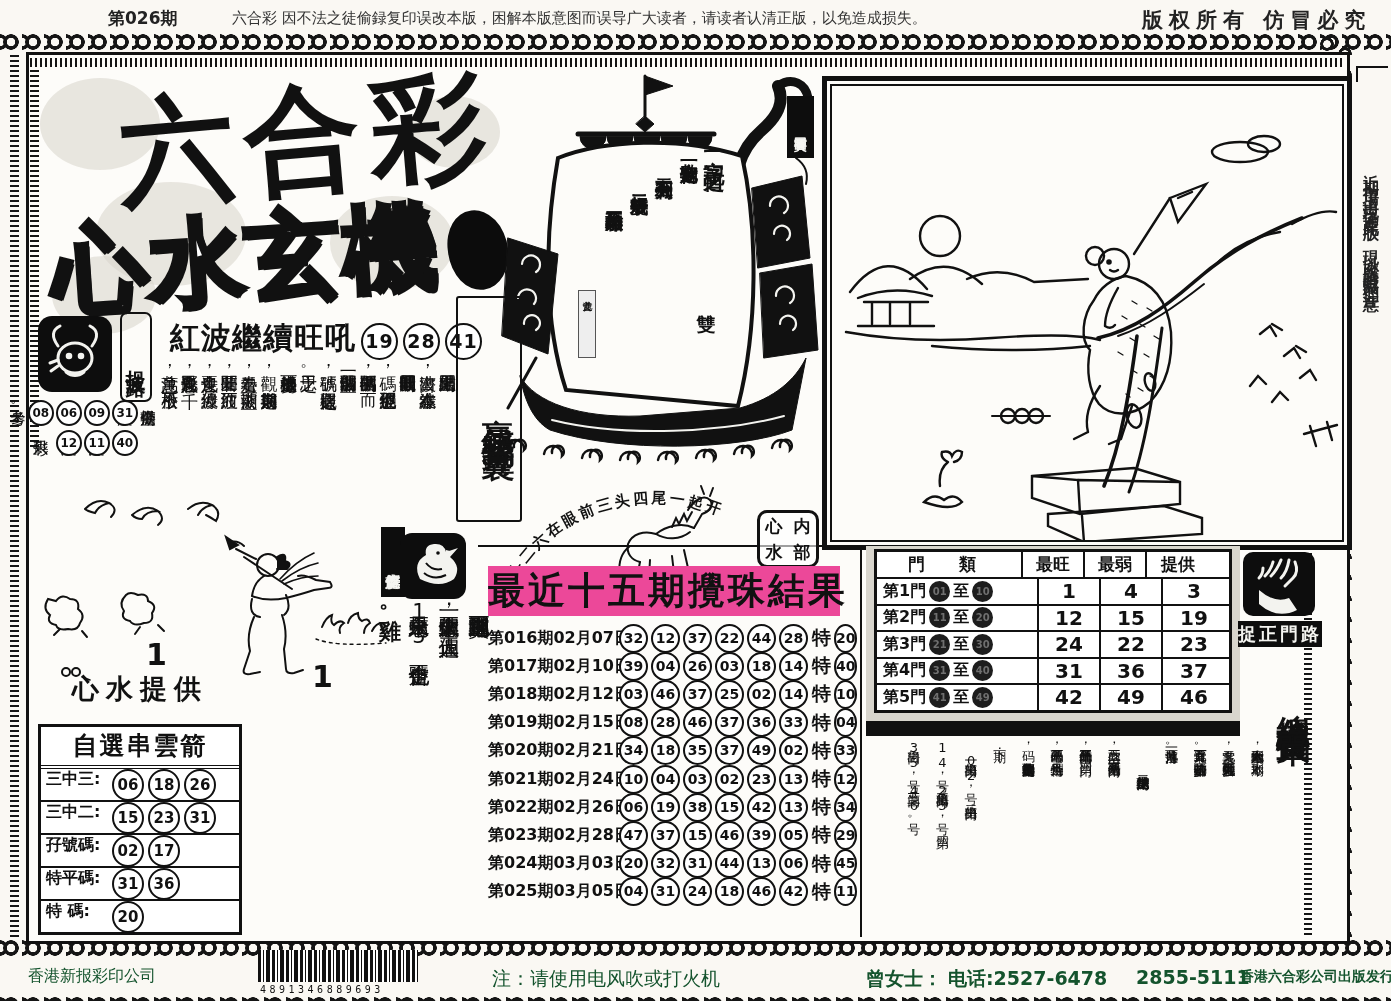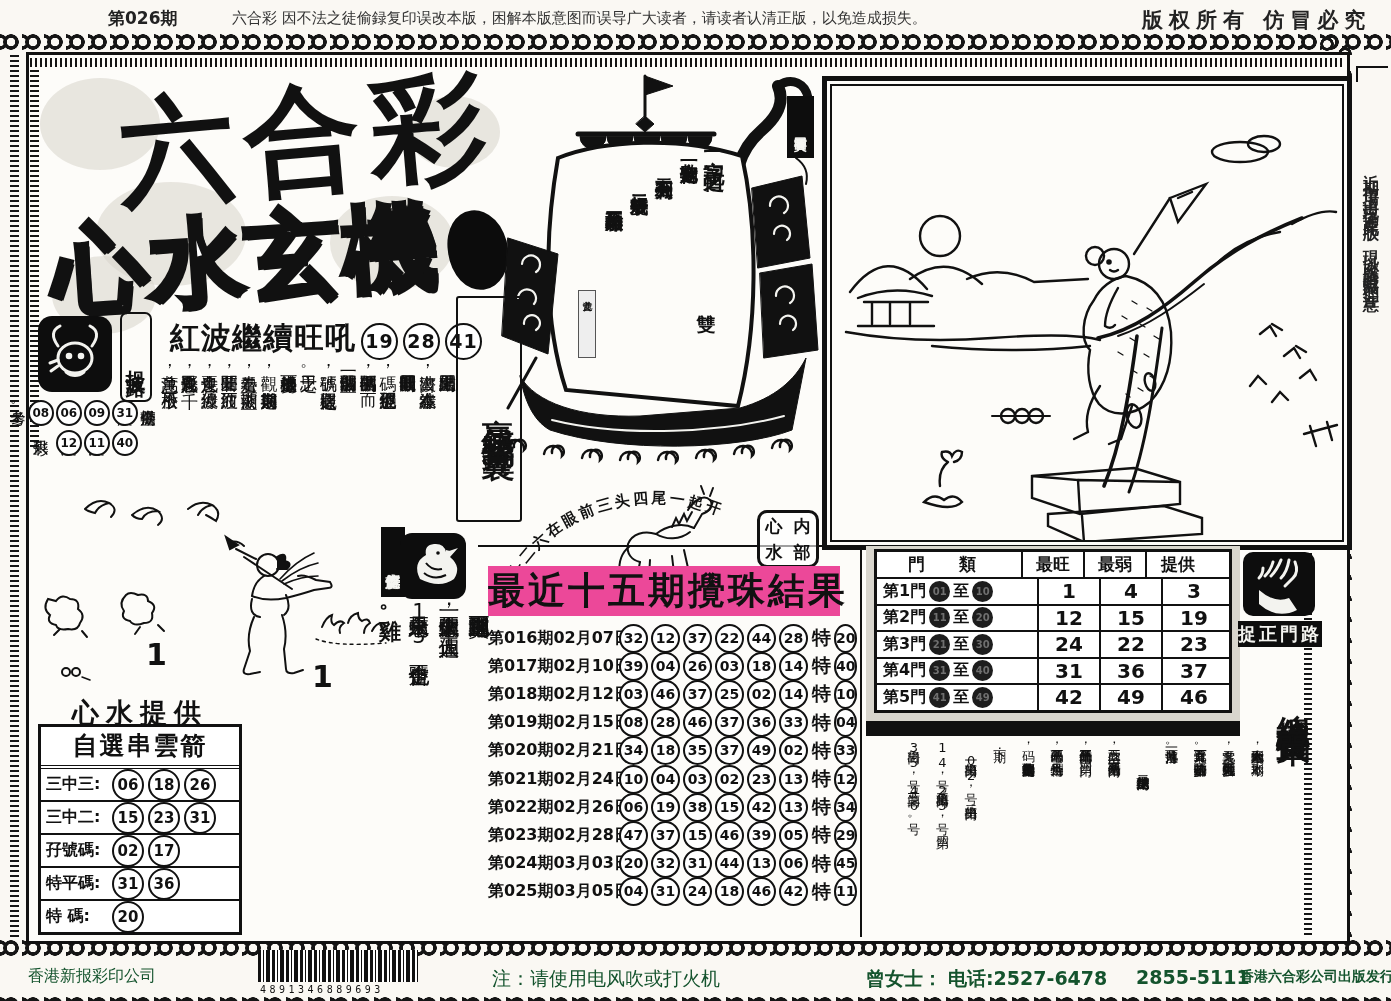--- a/index.html
+++ b/index.html
@@ -83,21 +83,21 @@
   .gate-ball{display:inline-block;width:21px;height:21px;border-radius:50%;background:#1d1d1d;color:#6f6f6f;
              font-size:10px;line-height:21px;text-align:center;font-weight:bold;margin:0 3px;}
   .w-h1{width:146px;text-align:center;border-right:2px solid #111;height:100%;line-height:25px;box-sizing:border-box;letter-spacing:14px;}
   .w-hv{width:62px;text-align:center;border-right:2px solid #111;height:100%;line-height:25px;box-sizing:border-box;}
   .w-hv:last-child{border-right:none;}
 
   
   .xs-head{font-weight:900;font-size:27px;letter-spacing:7px;}
   .xs-table{border:3px solid #111;background:#fff;}
   .xs-title{font-weight:900;font-size:25px;text-align:center;letter-spacing:2px;border-bottom:4px double #111;line-height:38px;}
-  .xs-row{display:flex;align-items:center;height:31px;border-bottom:2px solid #111;padding-left:5px;}
+  .xs-row{display:flex;height:31px;border-bottom:2px solid #111;padding-left:5px;}
   .xs-row:last-child{border-bottom:none;}
   .xs-label{font-weight:900;font-size:16px;width:62px;flex:0 0 auto;}
 
   
   .blk-vlabel{background:#0d0d0d;color:#f5f5f2;writing-mode:vertical-rl;text-orientation:upright;
       text-align:center;font-weight:bold;}
   .stamp{border:3px solid #111;border-radius:10px;display:grid;grid-template-columns:1fr 1fr;
       font-weight:900;font-size:17px;text-align:center;align-items:center;background:rgba(255,255,255,.6);}
   .zz-label{background:#0d0d0d;color:#f4f4f0;font-weight:bold;font-size:18px;letter-spacing:3px;text-align:center;line-height:26px;}
   .zf-title{writing-mode:vertical-rl;text-orientation:upright;font-weight:900;font-size:33px;letter-spacing:3px;}
@@ -203,21 +203,21 @@
         <path d="M286,152 q20,8 70,4" stroke-dasharray="3 4" stroke-width="1.4"></path>
         <circle cx="36" cy="185" r="4"></circle>
           <circle cx="46" cy="185" r="4"></circle>
           <path d="M52,190 l8,3" stroke-width="1.5"></path>
       </g>
       <text x="116" y="178" font-size="30" font-weight="bold" fill="#111">1</text>
       <text x="282" y="200" font-size="30" font-weight="bold" fill="#111">1</text>
     </svg>
   </div>
 
-  <div class="abs xs-head" style="left:72px;top:695px;">心水提供</div>
+  <div class="abs xs-head" style="left:72px;top:671px;">心水提供</div>
   <div class="abs xs-table" style="left:38px;top:724px;width:198px;">
     <div class="xs-title">自選串雲箭</div>
     <div>
         <div class="xs-row">
         <span class="xs-label">三中三:</span>
         <span><span class="num x-num">06</span><span class="num x-num">18</span><span class="num x-num">26</span></span>
       </div>
         <div class="xs-row">
         <span class="xs-label">三中二:</span>
         <span><span class="num x-num">15</span><span class="num x-num">23</span><span class="num x-num">31</span></span>

